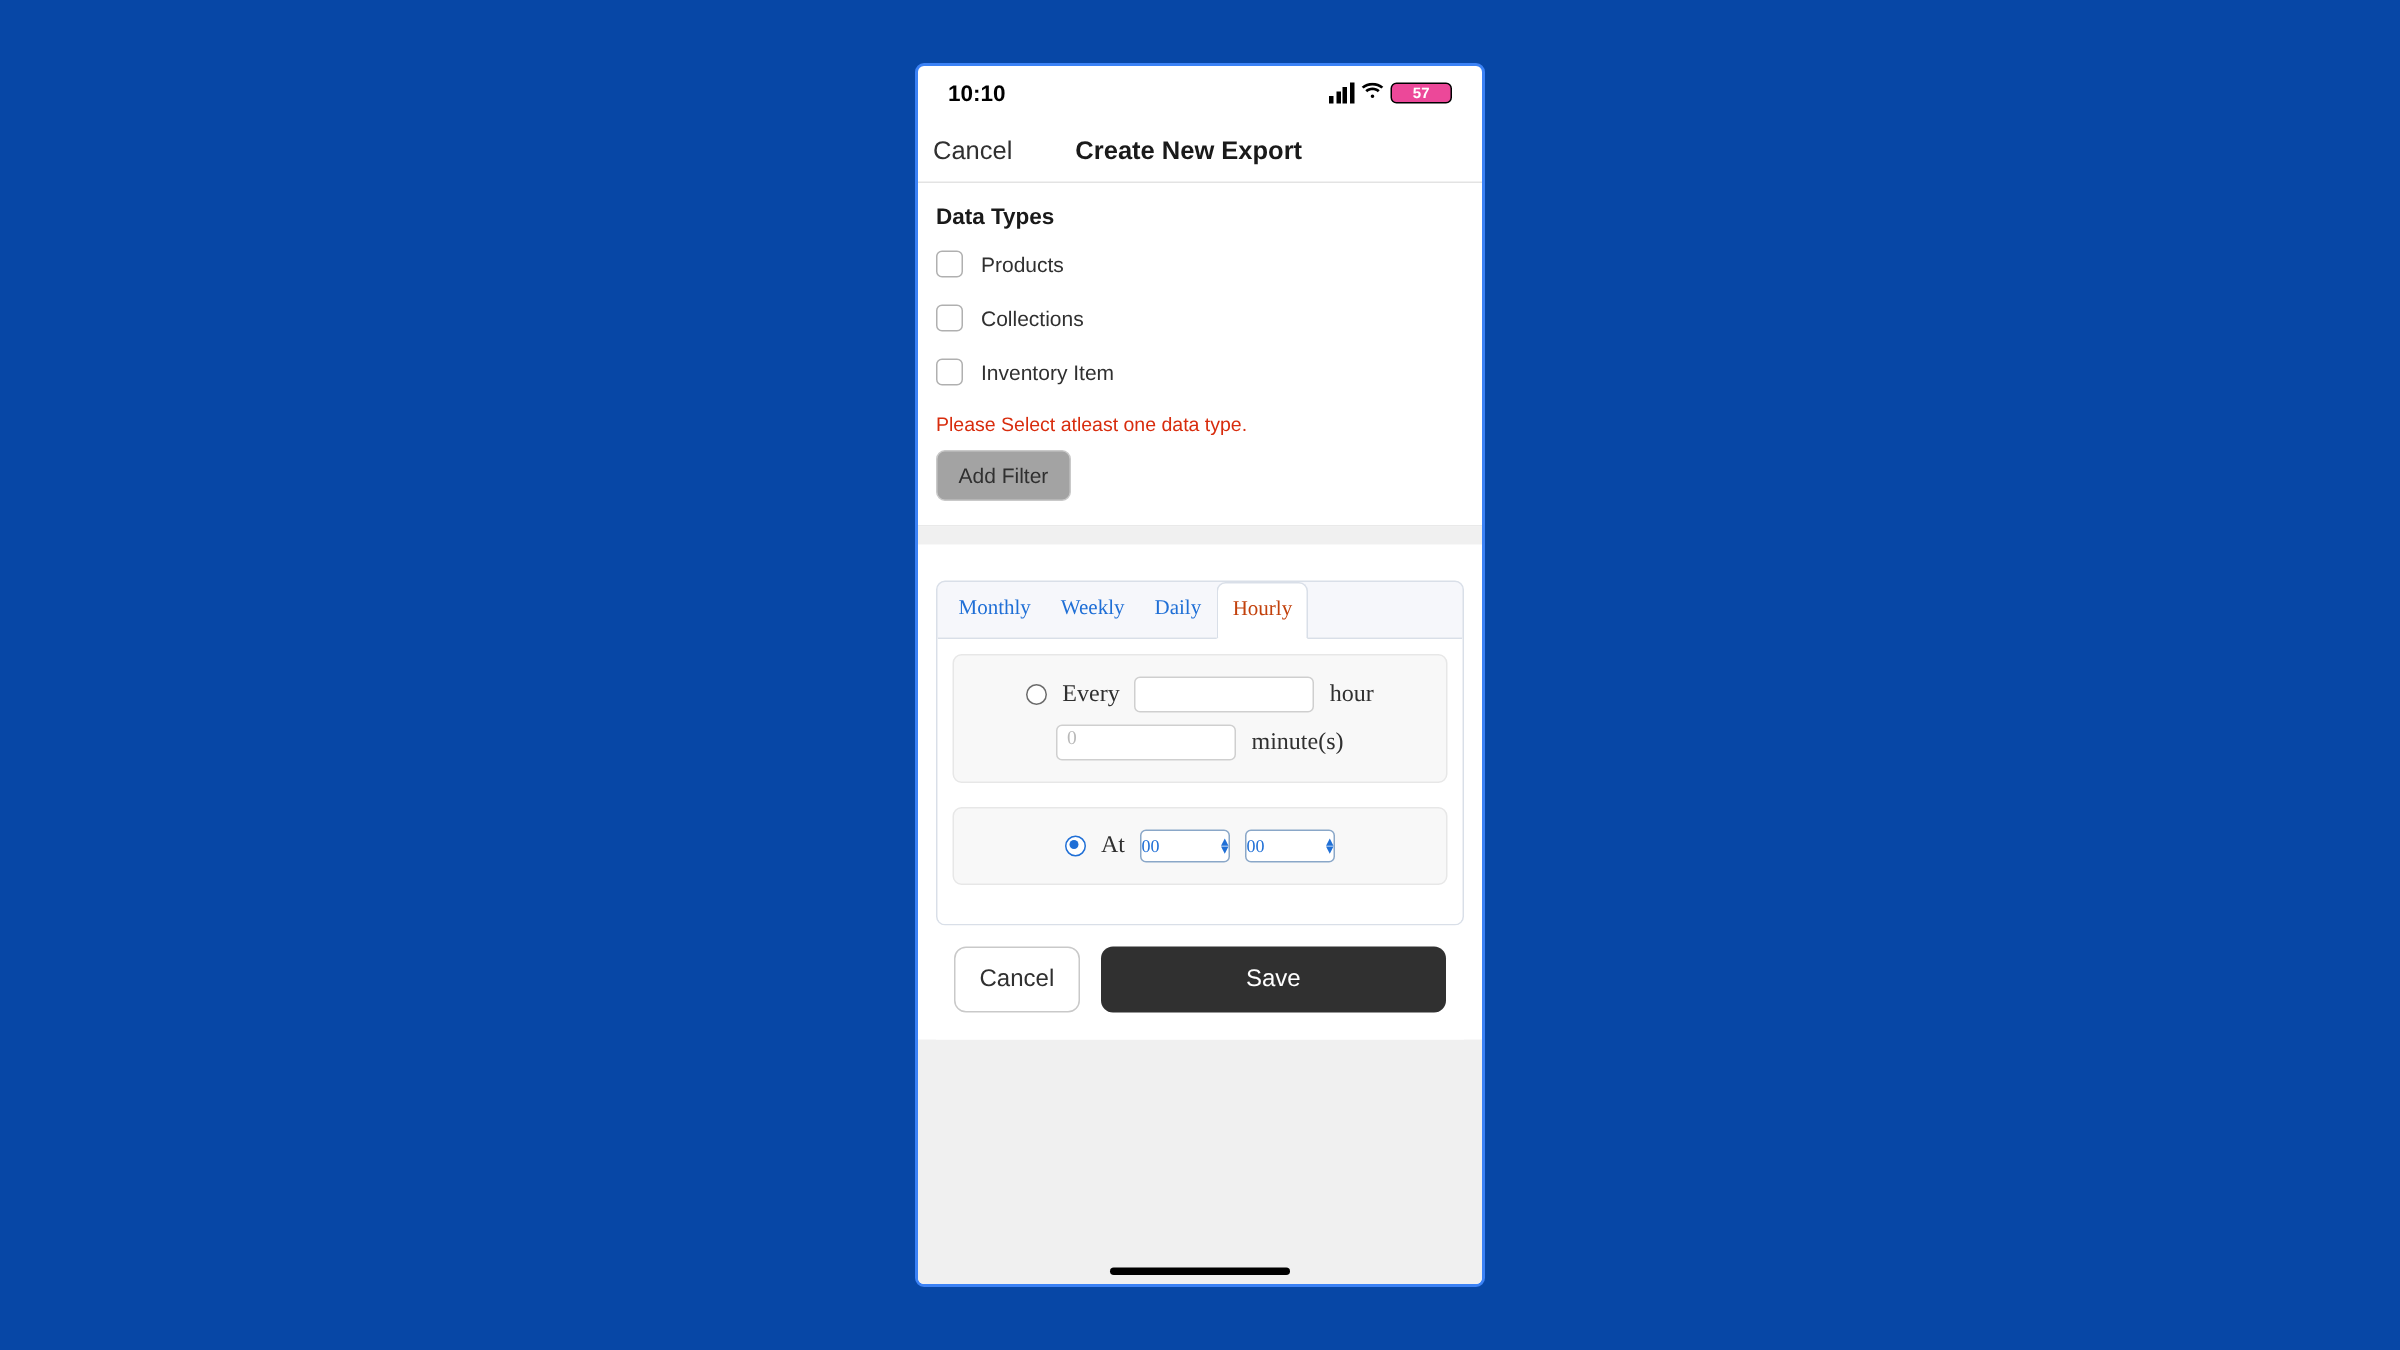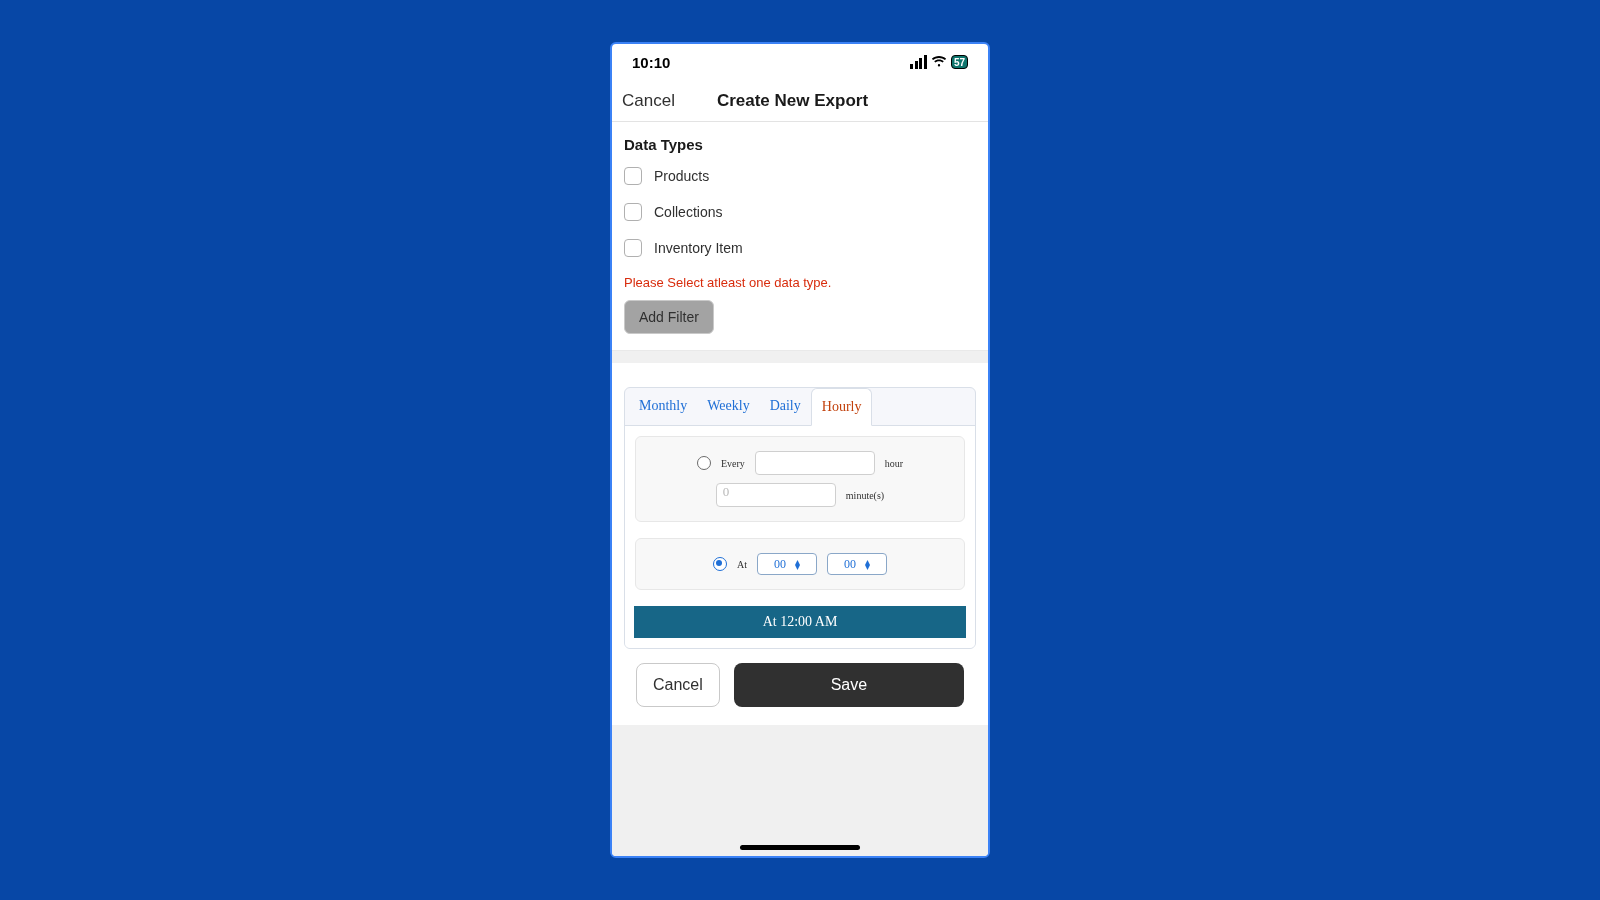--- a/index.html
+++ b/index.html
@@ -36,23 +36,23 @@
   .status-right { display: flex; align-items: center; gap: 4px; }
   .signal-bars { display: flex; align-items: flex-end; gap: 1.5px; }
   .signal-bars span { width: 3px; background: #000; }
   .signal-bars span:nth-child(1){height:5px}
   .signal-bars span:nth-child(2){height:8px}
   .signal-bars span:nth-child(3){height:11px}
   .signal-bars span:nth-child(4){height:14px}
   .wifi-icon svg { width: 16px; height: 12px; }
   .battery-pill {
     border: 1.5px solid #000; border-radius: 4px;
-    padding: 0 2px; font-size: 10px; font-weight: 700;
+    padding: 0 14px; font-size: 10px; font-weight: 700;
     display: flex; align-items: center; height: 14px;
-    background:#0f766e; color:#fff;
+    background:#ec4899; color:#fff;
   }
   .nav-bar {
     height: 42px;
     display: flex;
     align-items: center;
     border-bottom: 1px solid #e3e3e3;
     padding: 0 10px;
     position: relative;
   }
   .nav-cancel { color: #303030; font-size: 17px; }
@@ -134,21 +134,21 @@
     width: 6px; height: 6px; border-radius: 50%; background: #1f6fd6;
   }
   .text-input {
     border: 1px solid #cfcfcf; border-radius: 4px; background: #fff;
     height: 24px; width: 120px; padding: 0 6px; font-size: 13px;
   }
   .text-input.short { width: 120px; }
   .text-input.placeholder { color: #b9b9b9; }
   .sel {
     border: 1px solid #8aa7c8; border-radius: 4px; background: #fff;
-    height: 22px; width: 60px; padding: 0 16px;
+    height: 22px; width: 60px; padding: 0 0;
     font-size: 12px; color: #1f6fd6;
     display: inline-flex; align-items: center; justify-content: space-between;
   }
   .sel .caret { color: #1f6fd6; font-size: 10px; display:flex; flex-direction:column; line-height:5px;}
   .summary-bar {
     background: #176687; color: #fff;
     height: 32px; display: flex; align-items: center; justify-content: center;
     font-size: 14px;
     margin: 0 -1px;
   }
@@ -166,21 +166,21 @@
     flex: 1;
     border-radius: 8px; border: none;
     background: #303030; color: #fff;
     font-size: 16px; font-weight: 500;
     padding: 12px;
   }
   .home-indicator {
     position: absolute; bottom: 6px; left: 50%; transform: translateX(-50%);
     width: 120px; height: 5px; border-radius: 3px; background: #000;
   }
-  .opt-label { font-size: 10px; color: #303030; }
+  .opt-label { font-size: 16px; color: #303030; }
 </style>
 </head>
 <body>
 
 <div class="phone-frame">
 
   <div class="status-bar">
     <span>10:10</span>
     <div class="status-right">
       <span class="signal-bars">
@@ -264,21 +264,20 @@
               <span class="sel">
                 <span>00</span>
                 <span class="caret">
                     <span>▴</span>
                     <span>▾</span>
                   </span>
               </span>
             </div>
           </div>
 
-          <div class="summary-bar">At 12:00 AM</div>
         </div>
       </div>
 
       <div class="footer">
         <button class="btn-cancel">Cancel</button>
         <button class="btn-save">Save</button>
       </div>
     </div>
 
   </div>

